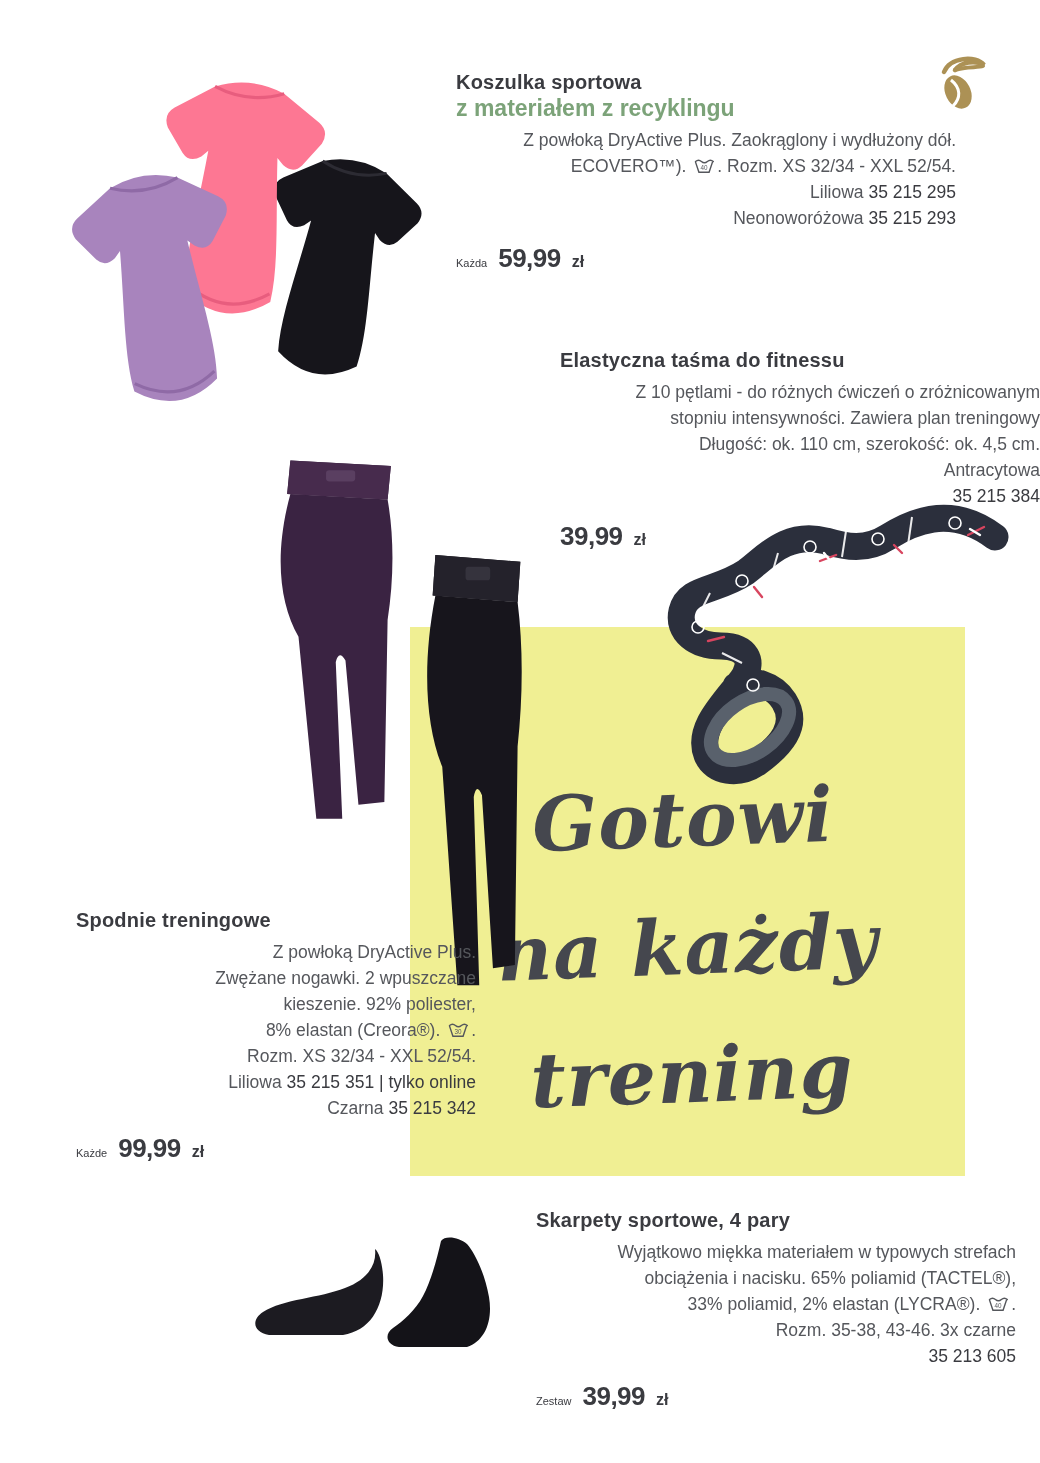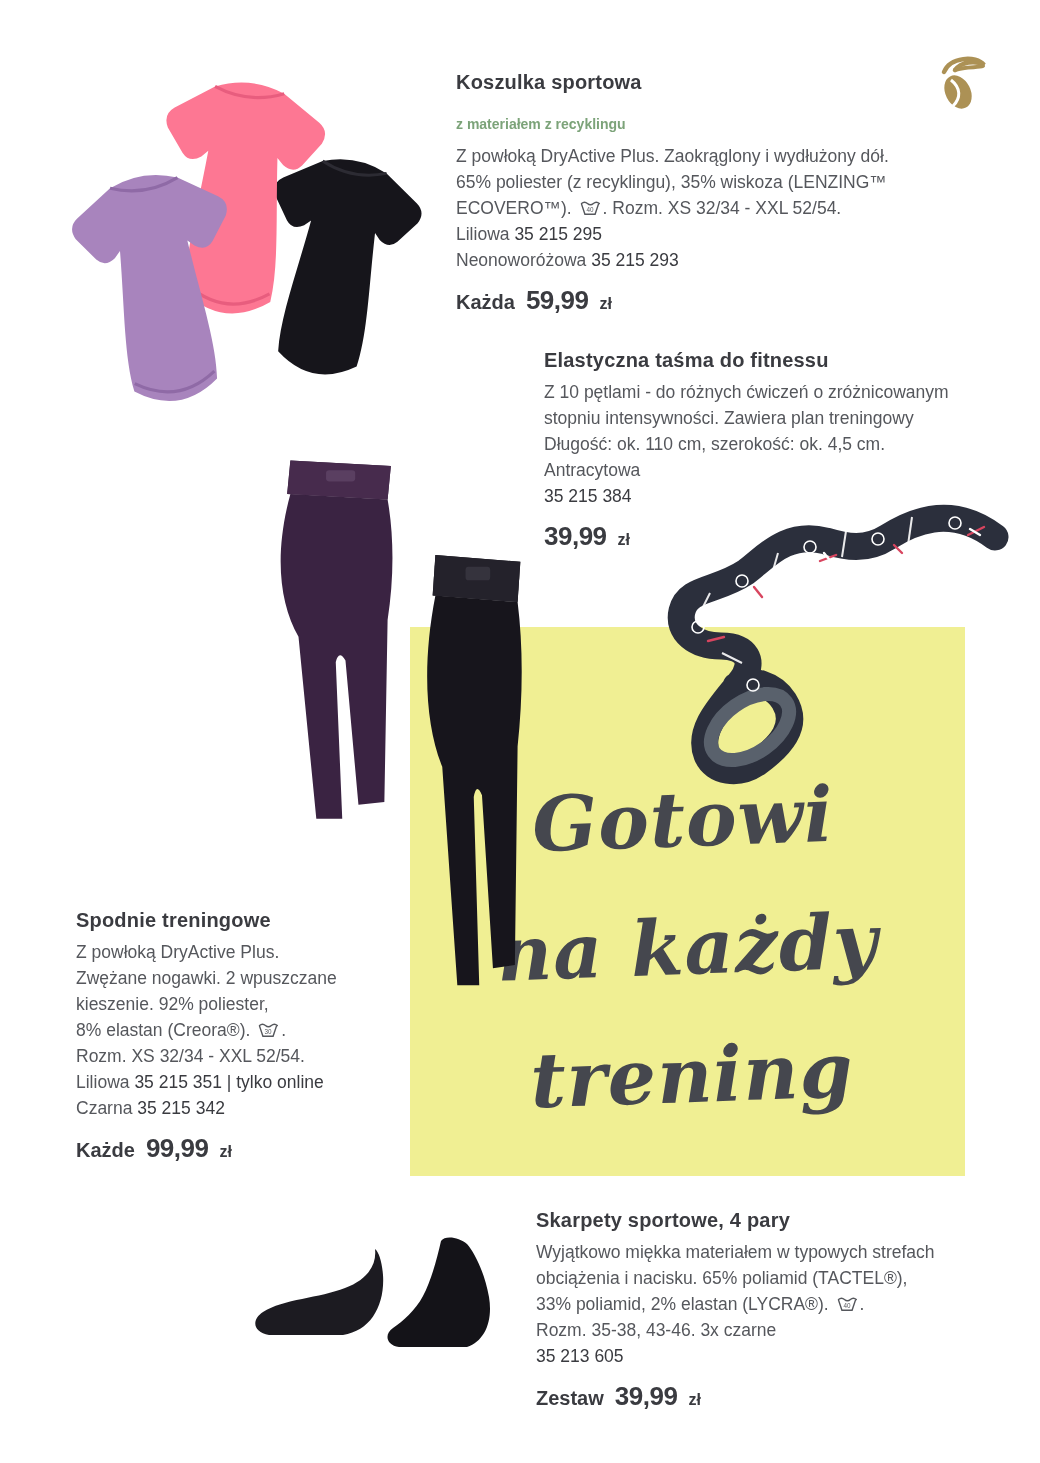--- a/index.html
+++ b/index.html
@@ -12,26 +12,26 @@
   }
   html,body{margin:0;padding:0;background:#fff;}
   .page{position:relative;width:1040px;height:1463px;background:#fff;overflow:hidden;
         font-family:"Liberation Sans",sans-serif;}
 
   .abs{position:absolute;}
 
   
   .block{position:absolute;}
   .title{font-size:20px;line-height:24px;font-weight:700;color:var(--dark);letter-spacing:.2px;}
-  .subtitle{font-size:14px;line-height:24px;font-weight:700;color:var(--green);margin-top:18px;}
+  .subtitle{font-size:23px;line-height:24px;font-weight:700;color:var(--green);margin-top:2px;}
   .body-lines{margin-top:7px;}
-  .line{font-size:17.5px;line-height:26px;color:var(--body);white-space:nowrap;}
+  .line{font-size:17.5px;line-height:26px;color:var(--body);white-space:nowrap;text-align:right;}
   .code{font-weight:400;color:var(--dark);}
   .price-row{margin-top:12px;display:flex;align-items:baseline;gap:11px;color:var(--dark);}
-  .price-label{font-size:20px;font-weight:700;}
+  .price-label{font-size:11px;font-weight:400;}
   .price{font-size:26px;font-weight:700;letter-spacing:-.5px;}
   .currency{font-size:16px;font-weight:700;}
 
   
   .wash-icon{display:inline-block;width:22px;height:17px;vertical-align:-2px;margin:0 2px;}
   .wash-icon .stroke{fill:none;stroke:#55575c;stroke-width:1.7;stroke-linecap:round;}
   .wash-icon text{fill:#55575c;font-size:7.5px;font-family:"Liberation Sans",sans-serif;}
 
   
   .yellow-box{position:absolute;left:410px;top:627px;width:555px;height:549px;background:var(--yellow);}
@@ -152,21 +152,20 @@
              L118 100 C146 96 160 70 158 40 C157 27 154 17 150 14 Z" fill="#1c1b21"></path>
     <path d="M216 6 C212 24 206 46 198 61 C190 76 178 86 168 93 C159 99 161 110 174 112
              L242 112 C260 106 268 86 264 62 C260 39 250 18 242 9 C234 2 220 0 216 6 Z" fill="#141318"></path>
   </svg>
 
   <div class="block" style="left:456px;top:70px;width:500px;">
     <div class="title">Koszulka sportowa</div>
     <div class="subtitle">z materiałem z recyklingu</div>
     <div class="body-lines">
       <div class="line">Z powłoką DryActive Plus. Zaokrąglony i wydłużony dół.</div>
-      <div class="line">65% poliester (z recyklingu), 35% wiskoza (LENZING™</div>
       <div class="line">
         <span>ECOVERO™).</span>
         <svg class="wash-icon" viewBox="0 0 26 20">
           <path class="stroke" d="M3 6 L7 18 L19 18 L23 6"></path>
           <path class="stroke" d="M3 5.2 C5.5 3 7.5 3 10 5.2 C12.5 7.4 14.5 7.4 17 5.2 C19.5 3 21.5 3 24 5.2"></path>
           <text x="13" y="15" text-anchor="middle">40</text>
         </svg><span>. Rozm. XS 32/34 - XXL 52/54.</span>
       </div>
       <div class="line">
         <span>Liliowa </span><span class="code">35 215 295</span>
@@ -175,21 +174,21 @@
         <span>Neonoworóżowa </span><span class="code">35 215 293</span>
       </div>
     </div>
     <div class="price-row">
       <span class="price-label">Każda</span>
       <span class="price">59,99</span>
       <span class="currency">zł</span>
     </div>
   </div>
 
-  <div class="block" style="left:544px;top:348px;width:480px;">
+  <div class="block" style="left:560px;top:348px;width:480px;">
     <div class="title">Elastyczna taśma do fitnessu</div>
     <div class="body-lines">
       <div class="line">Z 10 pętlami - do różnych ćwiczeń o zróżnicowanym</div>
       <div class="line">stopniu intensywności. Zawiera plan treningowy</div>
       <div class="line">Długość: ok. 110 cm, szerokość: ok. 4,5 cm.</div>
       <div class="line">Antracytowa</div>
       <div class="line code">35 215 384</div>
     </div>
     <div class="price-row">
       <span class="price">39,99</span>

